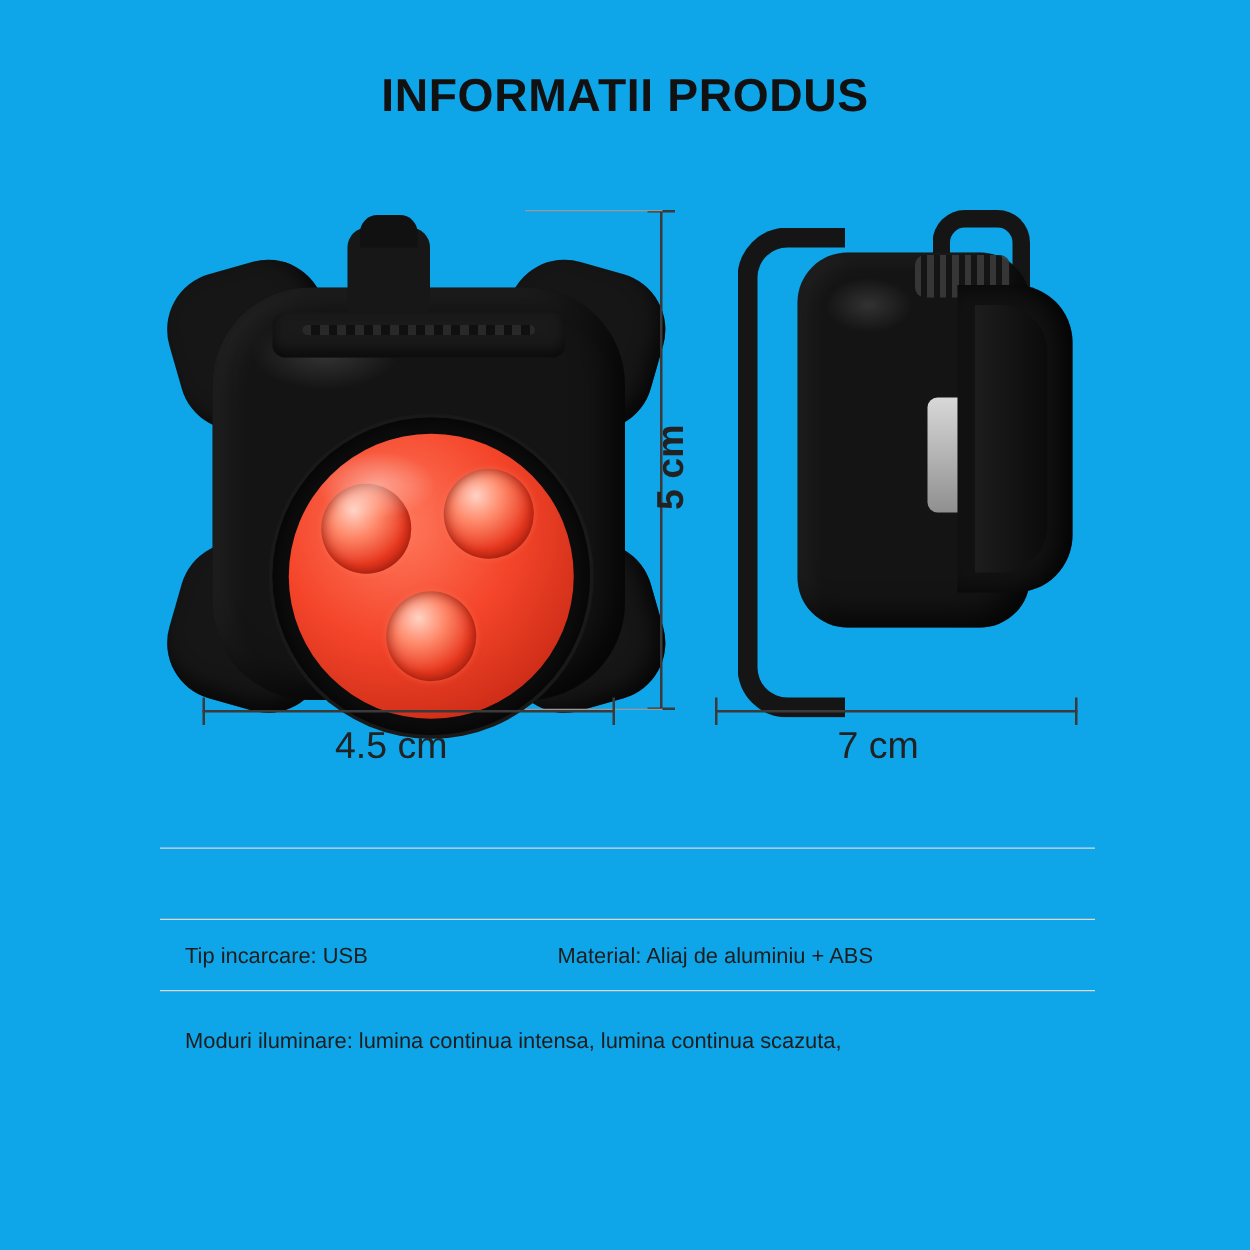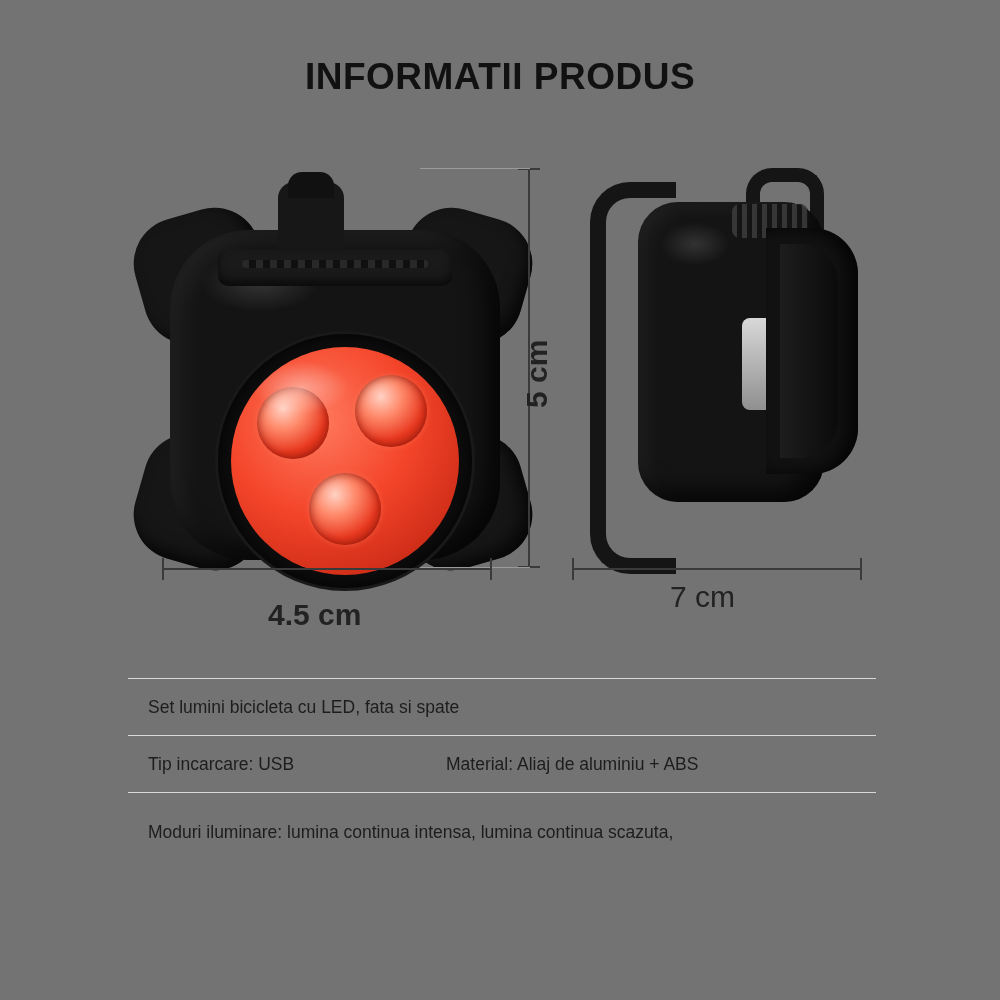--- a/index.html
+++ b/index.html
@@ -11,21 +11,21 @@
     width: 1000px;
     height: 1000px;
     font-family: "Liberation Sans", sans-serif;
     color: #1b1b1b;
     position: relative;
     overflow: hidden;
   }
   .page {
     position: absolute;
     inset: 0;
-    background: #737373;
+    background: #0ea5e9;
   }
 
   
   .title {
     position: absolute;
     top: 56px;
     left: 0;
     width: 1000px;
     text-align: center;
     font-size: 37px;
@@ -346,32 +346,31 @@
     <div class="dim-line" style="left:408px; top:28px; width:2px; height:400px;"></div>
     <div class="tick" style="left:398px; top:28px; width:22px; height:2px;"></div>
     <div class="tick" style="left:398px; top:426px; width:22px; height:2px;"></div>
     <div class="dim-line" style="left:300px; top:28px; width:110px; height:1px; background:#9a9a9a;"></div>
     <div class="dim-line" style="left:300px; top:427px; width:110px; height:1px; background:#9a9a9a;"></div>
     <div class="dim-label vertical" style="left:400px; top:268px; font-weight:bold; font-size:30px;">5 cm</div>
 
     <div class="dim-line" style="left:42px; top:428px; width:330px; height:2px;"></div>
     <div class="tick" style="left:42px; top:418px; width:2px; height:22px;"></div>
     <div class="tick" style="left:370px; top:418px; width:2px; height:22px;"></div>
-    <div class="dim-label" style="left:148px; top:458px; font-size:30px;font-weight:bold;">4.5 cm</div>
+    <div class="dim-label" style="left:148px; top:440px; font-size:30px;">4.5 cm</div>
 
     <div class="dim-line" style="left:452px; top:428px; width:290px; height:2px;"></div>
     <div class="tick" style="left:452px; top:418px; width:2px; height:22px;"></div>
     <div class="tick" style="left:740px; top:418px; width:2px; height:22px;"></div>
     <div class="dim-label" style="left:550px; top:440px; font-size:30px;">7 cm</div>
   </div>
 
   <div class="specs">
 
     <div class="spec-row">
-      <div class="spec-cell left">Set lumini bicicleta cu LED, fata si spate</div>
     </div>
 
 
     <div class="spec-row">
       <div class="spec-cell right">Tip incarcare: USB</div>
       <div class="spec-cell left">Material: Aliaj de aluminiu + ABS</div>
     </div>
 
     <div class="spec-row tall" style="border-bottom:none;">
       <div class="spec-cell full">

